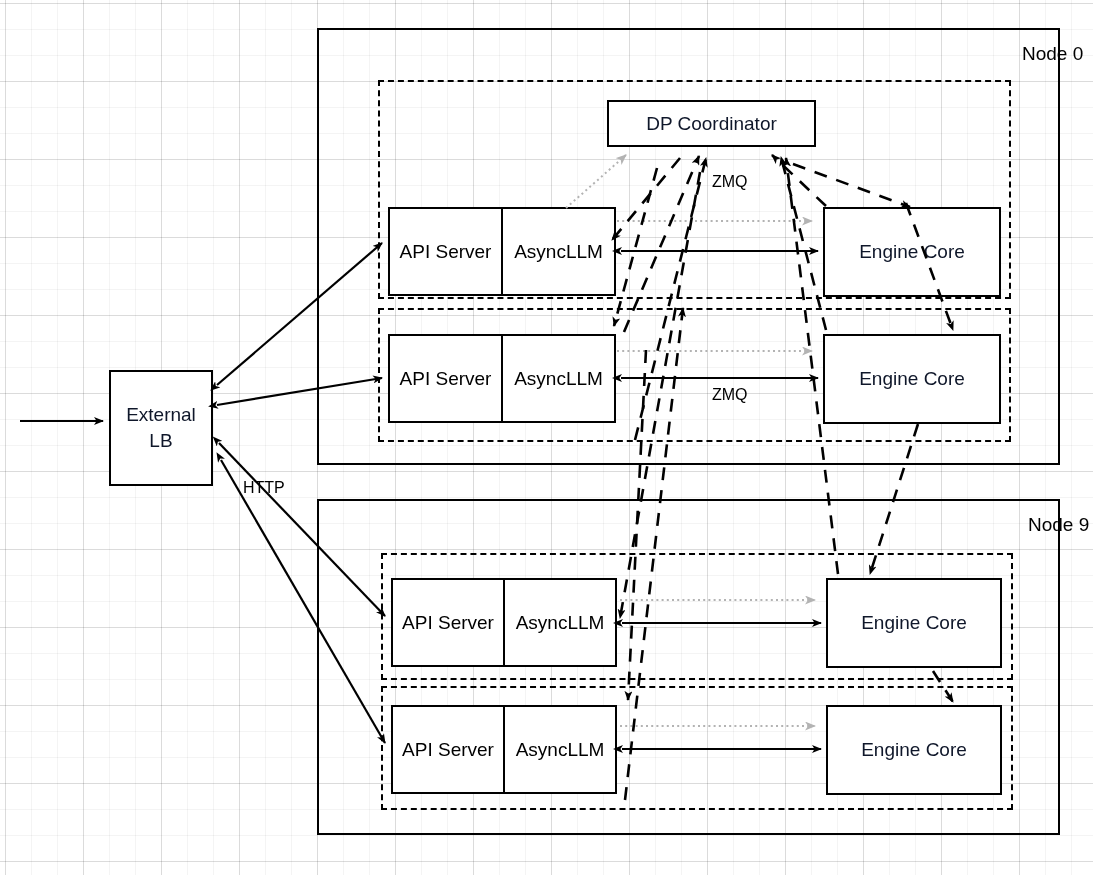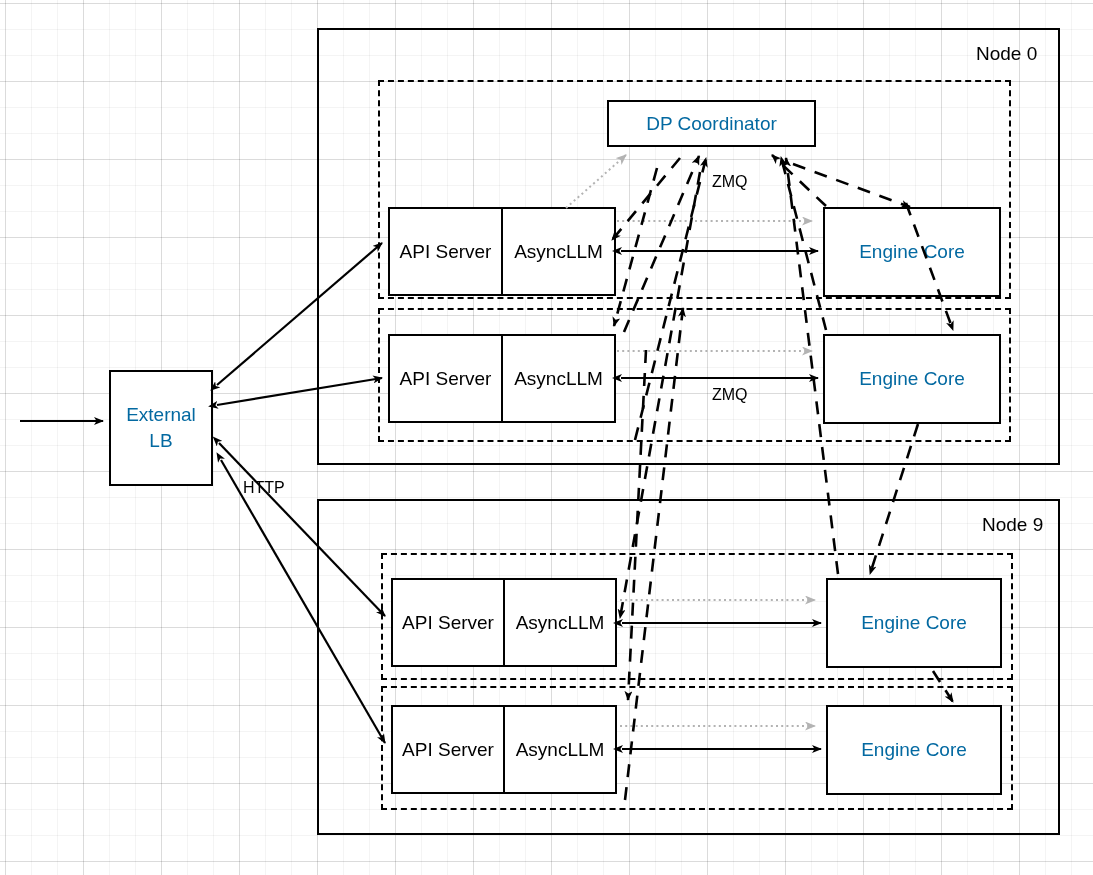--- a/index.html
+++ b/index.html
@@ -26,37 +26,38 @@
     position: absolute;
     border: 2px solid #000000;
     background: transparent;
     box-sizing: border-box;
   }
   .node-label {
     position: absolute;
     font-size: 19px;
     color: #000000;
     white-space: nowrap;
+    margin-left: 46px;
   }
   .dashed-group {
     position: absolute;
     border: 2px dashed #000000;
     background: transparent;
     box-sizing: border-box;
   }
   .solid-box {
     position: absolute;
     border: 2px solid #000000;
     background: #ffffff;
     box-sizing: border-box;
     display: flex;
     align-items: center;
     justify-content: center;
     font-size: 19px;
-    color: #0369a1;
+    color: #0f172a;
     white-space: nowrap;
   }
   .split-box {
     position: absolute;
     border: 2px solid #000000;
     background: #ffffff;
     box-sizing: border-box;
     display: flex;
     align-items: stretch;
   }

